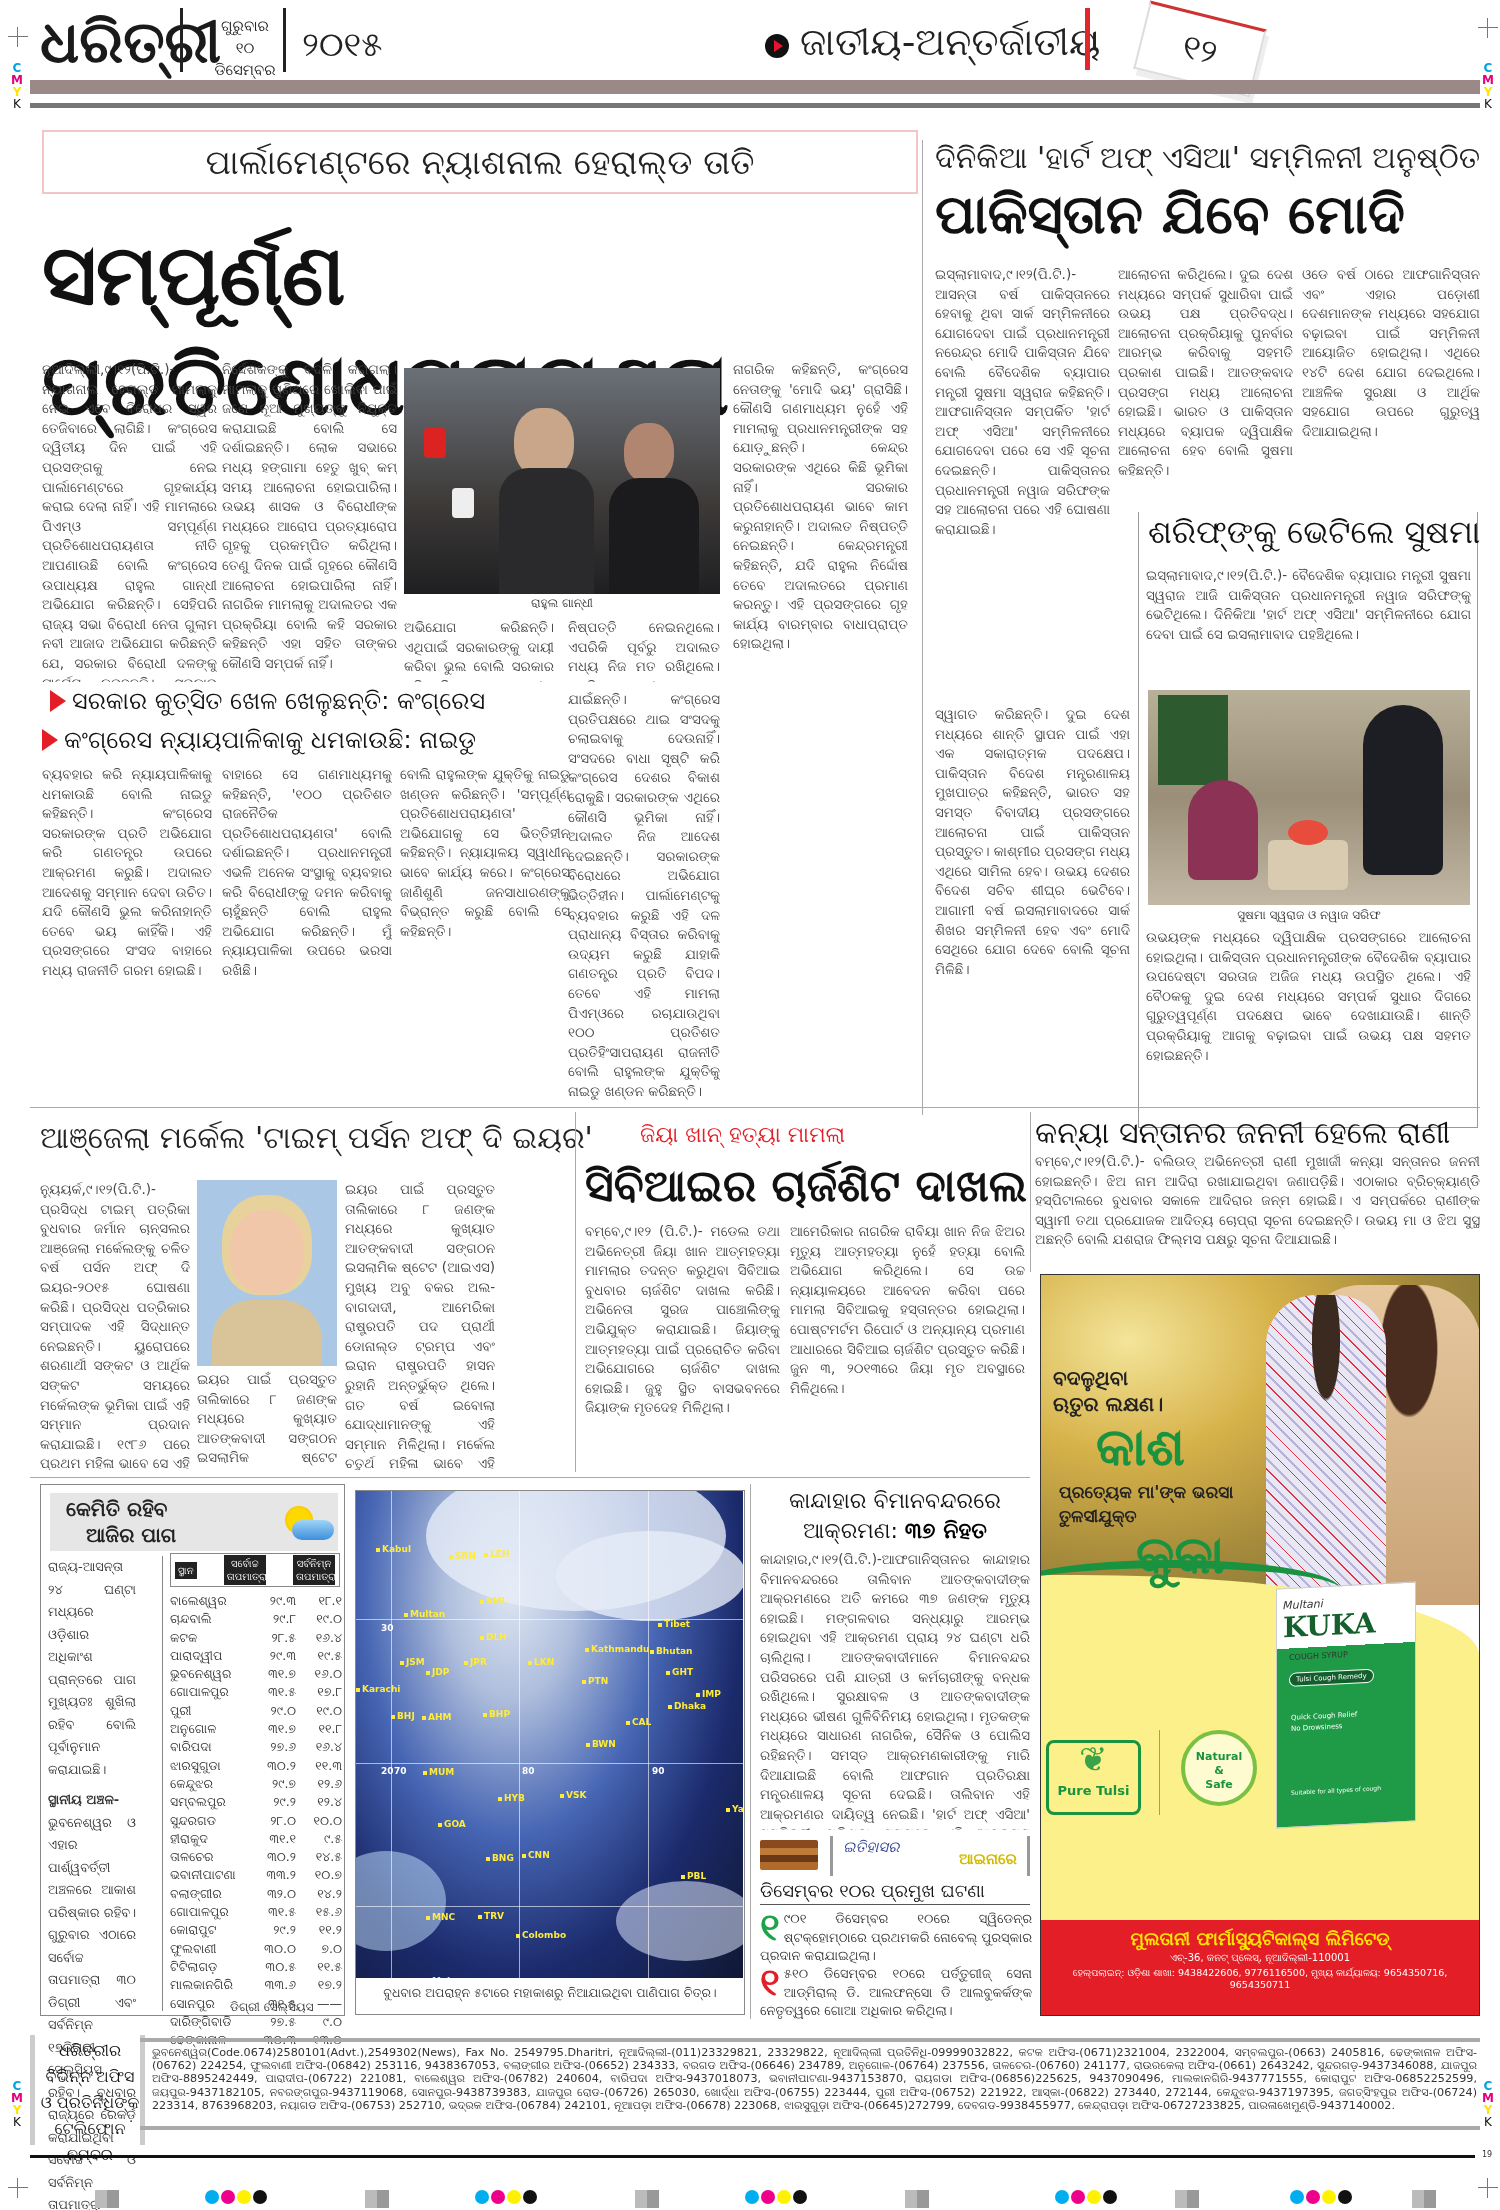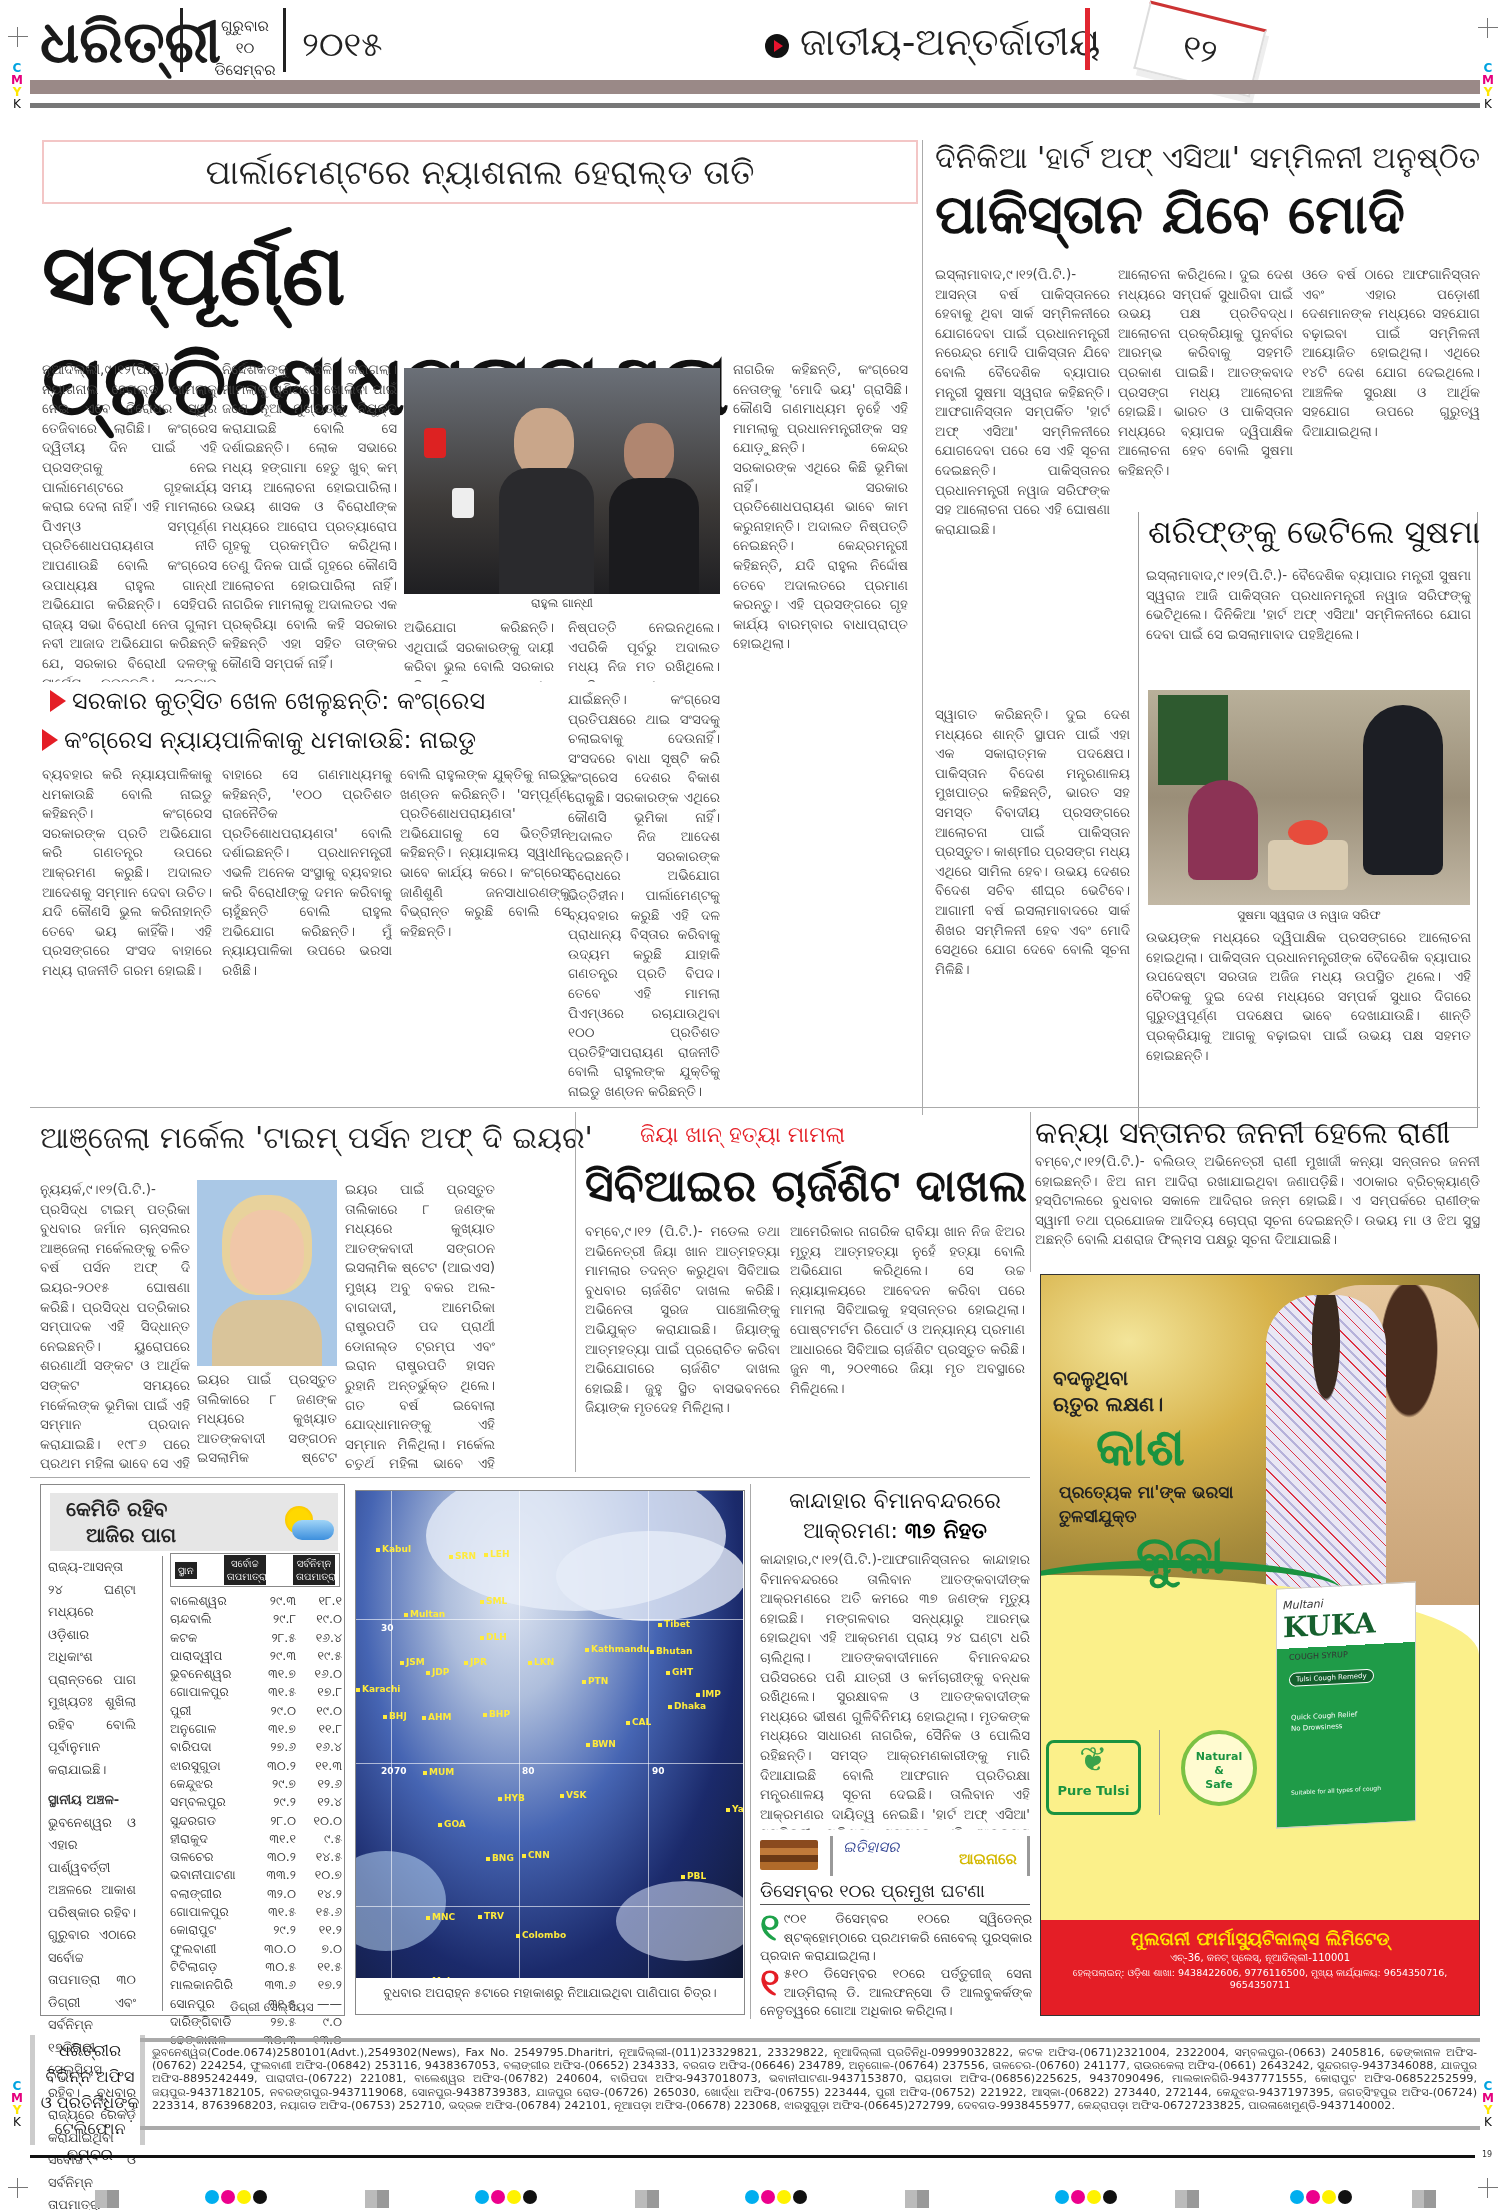--- a/index.html
+++ b/index.html
@@ -19,21 +19,21 @@
   .pagebadge { left: 1140px; top: 14px; width: 120px; height: 70px; background: #fff; border: 2px solid #ddd; border-top: 3px solid #c33; transform: rotate(14deg); box-shadow: 4px 6px 0 #eee; text-align: center; font-size: 34px; line-height: 64px; }
   .hrule1 { left: 30px; top: 80px; width: 1450px; height: 14px; background: #9a8987; }
   .hrule2 { left: 30px; top: 103px; width: 1450px; height: 5px; background: #777; }
   .cmyk { font-size: 12px; line-height: 12px; font-weight: bold; text-align: center; width: 14px; }
   .cmyk .c { color: #00a3e0; } .cmyk .m { color: #e6007e; } .cmyk .y { color: #ffe600; } .cmyk .k { color: #111; font-weight: normal; }
   .cross { width: 20px; height: 20px; }
   .cross::before { content: ""; position: absolute; left: 9px; top: 0; width: 1px; height: 20px; background: #777; }
   .cross::after { content: ""; position: absolute; left: 0; top: 9px; width: 20px; height: 1px; background: #777; }
 
   
-  .kicker-box { left: 42px; top: 140px; width: 876px; height: 64px; border: 2px solid #f3c6c6; text-align: center; font-size: 34px; line-height: 60px; color: #222; }
+  .kicker-box { left: 42px; top: 130px; width: 876px; height: 64px; border: 2px solid #f3c6c6; text-align: center; font-size: 34px; line-height: 60px; color: #222; }
   .lead-head { left: 42px; top: 220px; width: 900px; font-size: 84px; font-weight: bold; line-height: 110px; color: #111; letter-spacing: -1px; }
   .body-text { font-size: 13.5px; line-height: 19.6px; color: #444; text-align: justify; overflow: hidden; }
   .photo { background: #777; overflow: hidden; }
   .caption { font-size: 12px; color: #333; text-align: center; }
   .sub-head { font-size: 24px; color: #111; line-height: 36px; white-space: nowrap; }
   .sub-head .tri { display: inline-block; width: 0; height: 0; border-left: 16px solid #e41e26; border-top: 11px solid transparent; border-bottom: 11px solid transparent; margin-right: 6px; vertical-align: -3px; }
 
   
   .r-kicker { left: 935px; top: 140px; font-size: 30px; color: #222; white-space: nowrap; }
   .r-head { left: 935px; top: 183px; font-size: 54px; font-weight: bold; color: #111; white-space: nowrap; }
@@ -404,21 +404,21 @@
       <span class="city" style="left: 294px; top: 155px;">Bhutan</span>
       <span class="city" style="left: 44px; top: 166px;">JSM</span>
       <span class="city" style="left: 70px; top: 176px;">JDP</span>
       <span class="city" style="left: 108px; top: 166px;">JPR</span>
       <span class="city" style="left: 172px; top: 166px;">LKN</span>
       <span class="city" style="left: 310px; top: 176px;">GHT</span>
       <span class="city" style="left: 226px; top: 185px;">PTN</span>
       <span class="city" style="left: 0px; top: 193px;">Karachi</span>
       <span class="city" style="left: 340px; top: 198px;">IMP</span>
       <span class="city" style="left: 294px; top: 210px; margin-left: 18px;">Dhaka</span>
-      <span class="city" style="left: 27px; top: 220px;">BHJ</span>
+      <span class="city" style="left: 35px; top: 220px;">BHJ</span>
       <span class="city" style="left: 66px; top: 221px;">AHM</span>
       <span class="city" style="left: 127px; top: 218px;">BHP</span>
       <span class="city" style="left: 270px; top: 226px;">CAL</span>
       <span class="city" style="left: 230px; top: 248px;">BWN</span>
       <span class="city" style="left: 67px; top: 276px;">MUM</span>
       <span class="city" style="left: 142px; top: 302px;">HYB</span>
       <span class="city" style="left: 204px; top: 299px;">VSK</span>
       <span class="city" style="left: 82px; top: 328px;">GOA</span>
       <span class="city" style="left: 130px; top: 362px;">BNG</span>
       <span class="city" style="left: 166px; top: 359px;">CNN</span>

